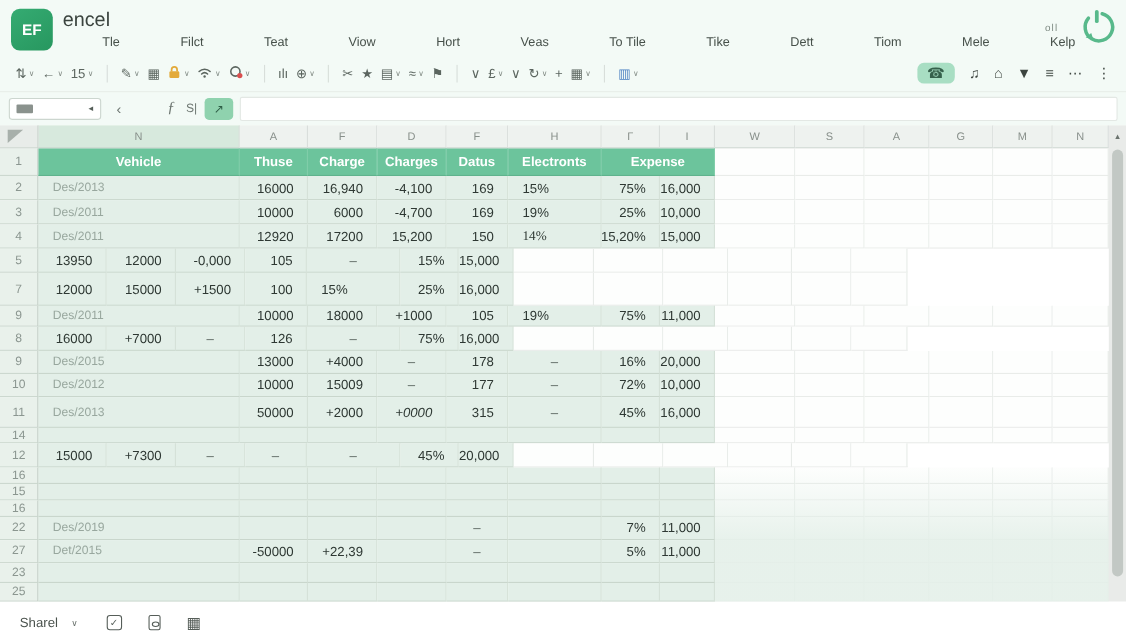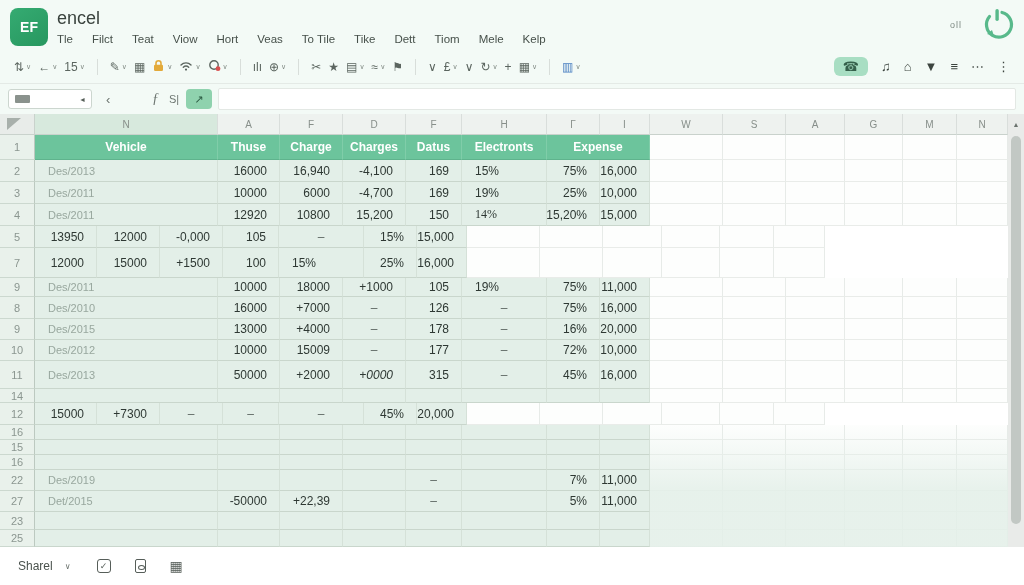--- a/index.html
+++ b/index.html
@@ -6,21 +6,21 @@
   html,body { width:1024px; height:585px; background:#fff; font-family:"Liberation Sans", sans-serif; overflow:hidden; }
   #stage { position:relative; width:1024px; height:585px; background:#fff; }
 
   
   #chrome { position:absolute; left:0; top:0; width:1024px; height:114px; background:#f3faf6; }
   #appicon { position:absolute; left:10px; top:8px; width:38px; height:38px; border-radius:8px;
              background:linear-gradient(145deg,#35ab72,#27975f); color:#fff; font-weight:bold;
              font-size:14px; display:flex; align-items:center; justify-content:center; }
   #apptitle { position:absolute; left:57px; top:8px; font-size:18px; color:#3a433e; }
   #menubar { position:absolute; left:57px; top:33px; display:flex; gap:19px; }
-  .menu-item { font-size:11.5px; color:#46504a; cursor:default; }
+  .menu-item { font-size:11.5px; color:#46504a; cursor:default;margin-left:36px; }
   #winright { position:absolute; right:8px; top:0; height:50px; display:flex; align-items:center; gap:16px; }
   #oll { font-size:9px; color:#7e8a83; letter-spacing:1px; }
 
   
   #toolbar { position:absolute; left:0; top:50px; width:1024px; height:34px; background:#f3faf6;
              border-bottom:1px solid #e4eae6; display:flex; align-items:center; padding:0 14px; }
   #tb-left { display:flex; align-items:center; gap:7px; }
   .tb-item { display:flex; align-items:center; gap:2px; }
   .tb-glyph { font-size:12px; color:#5b655f; line-height:1; }
   .tb-chev { font-size:7px; color:#848d87; }
@@ -332,21 +332,21 @@
         <div class="fcell" style="width: 63px;"></div>
         <div class="fcell" style="width: 59px;"></div>
         <div class="fcell" style="width: 58px;"></div>
         <div class="fcell" style="width: 54px;"></div>
         <div class="fcell" style="width: 51px;"></div>
       </div>
       <div class="grow" style="height: 22px;">
         <div class="rnum">4</div>
         <div class="dcell al vehicle" style="width: 183px;">Des/2011</div>
         <div class="dcell ar" style="width: 62px;">12920</div>
-        <div class="dcell ar" style="width: 63px;">10800</div>
+        <div class="dcell ar" style="width: 63px;">17200</div>
         <div class="dcell ar" style="width: 63px;">15,200</div>
         <div class="dcell ar" style="width: 56px;">150</div>
         <div class="dcell al" style="width: 85px; font-family: Liberation Serif, serif;">14%</div>
         <div class="dcell ar" style="width: 53px;">15,20%</div>
         <div class="dcell ar" style="width: 50px;">15,000</div>
         <div class="fcell" style="width: 73px;"></div>
         <div class="fcell" style="width: 63px;"></div>
         <div class="fcell" style="width: 59px;"></div>
         <div class="fcell" style="width: 58px;"></div>
         <div class="fcell" style="width: 54px;"></div>
@@ -396,21 +396,20 @@
         <div class="dcell ar" style="width: 50px;">11,000</div>
         <div class="fcell" style="width: 73px;"></div>
         <div class="fcell" style="width: 63px;"></div>
         <div class="fcell" style="width: 59px;"></div>
         <div class="fcell" style="width: 58px;"></div>
         <div class="fcell" style="width: 54px;"></div>
         <div class="fcell" style="width: 51px;"></div>
       </div>
       <div class="grow" style="height: 22px;">
         <div class="rnum">8</div>
-        <div class="dcell al vehicle" style="width: 183px;">Des/2010</div>
         <div class="dcell ar" style="width: 62px;">16000</div>
         <div class="dcell ar" style="width: 63px;">+7000</div>
         <div class="dcell dash" style="width: 63px;">–</div>
         <div class="dcell ar" style="width: 56px;">126</div>
         <div class="dcell dash" style="width: 85px;">–</div>
         <div class="dcell ar" style="width: 53px;">75%</div>
         <div class="dcell ar" style="width: 50px;">16,000</div>
         <div class="fcell" style="width: 73px;"></div>
         <div class="fcell" style="width: 63px;"></div>
         <div class="fcell" style="width: 59px;"></div>

